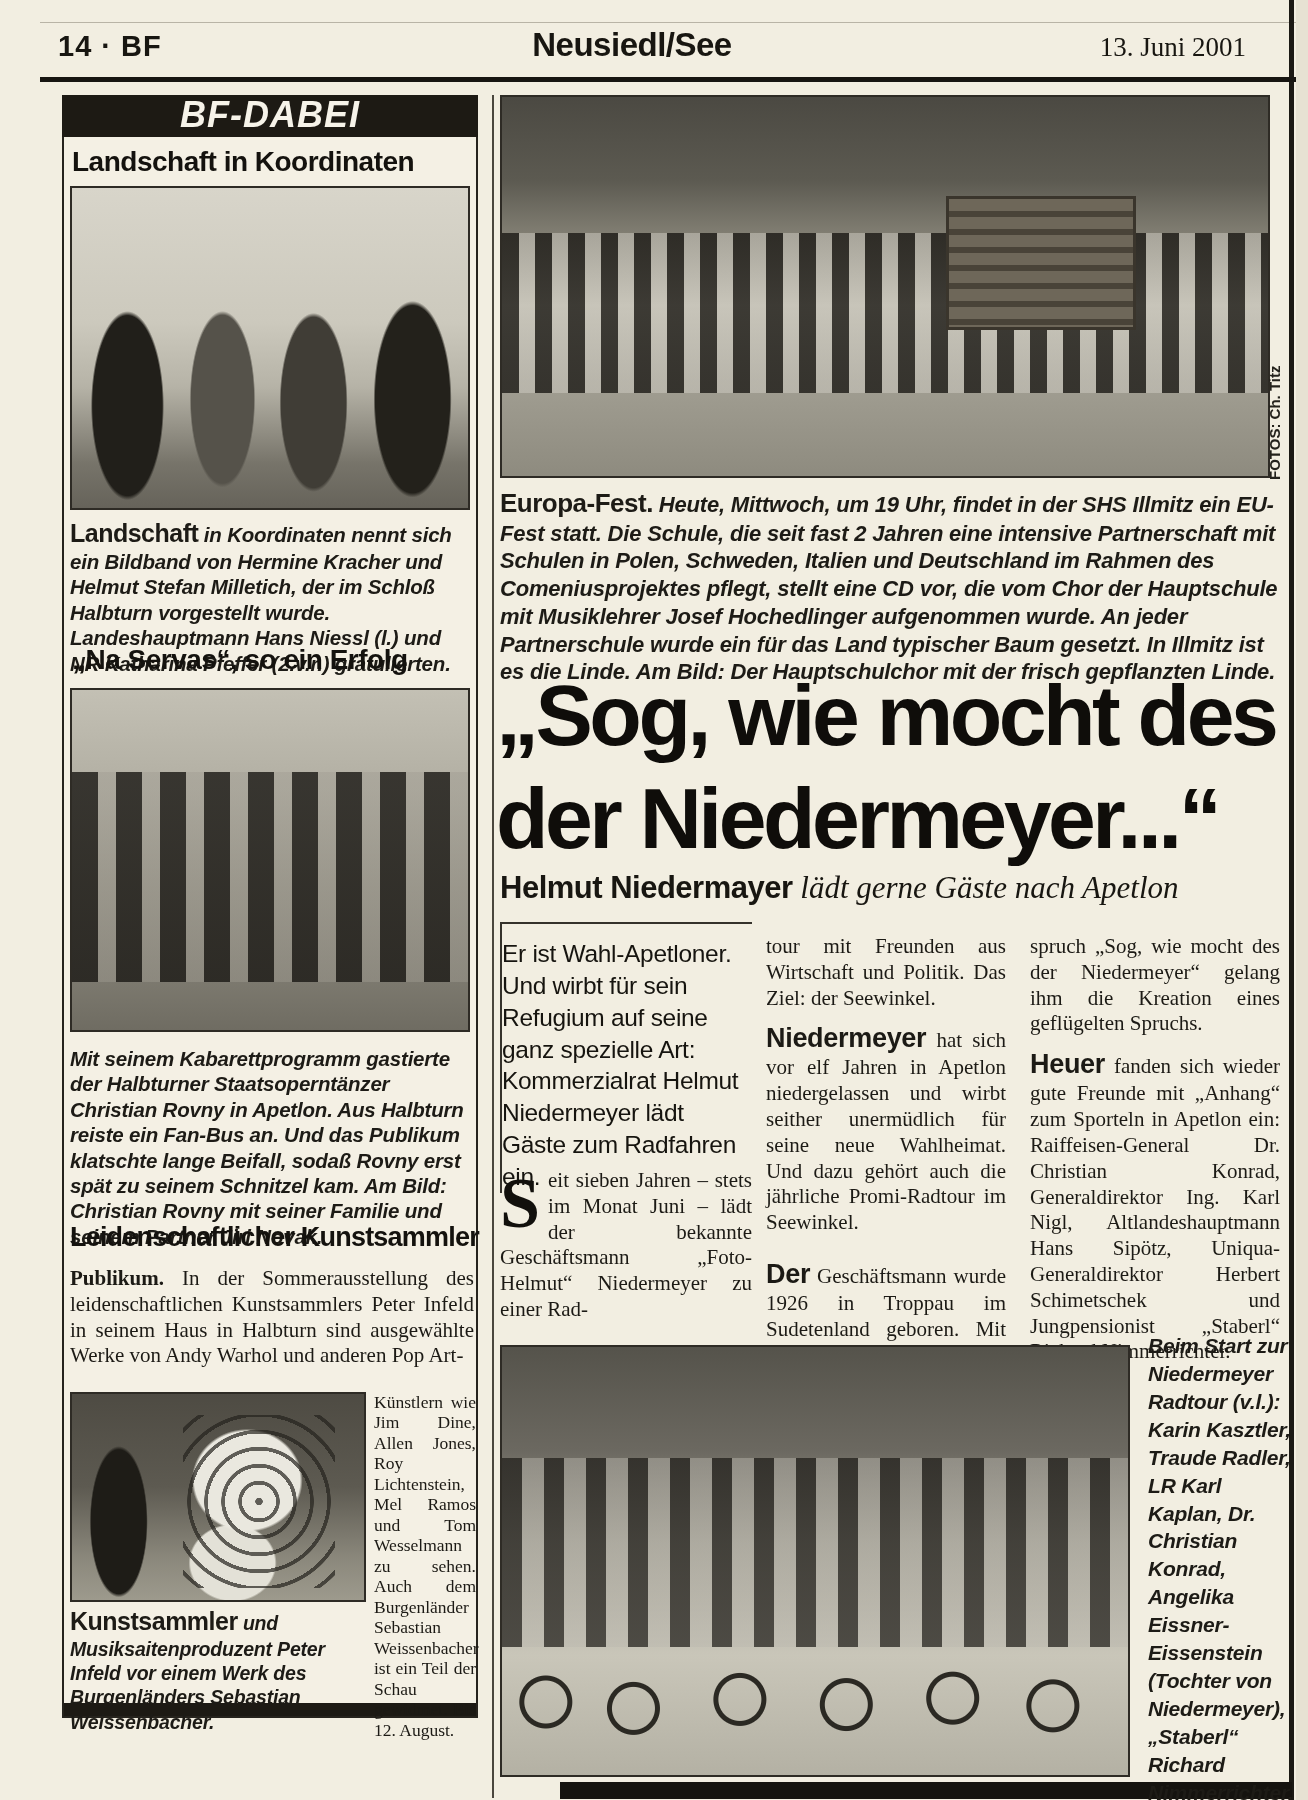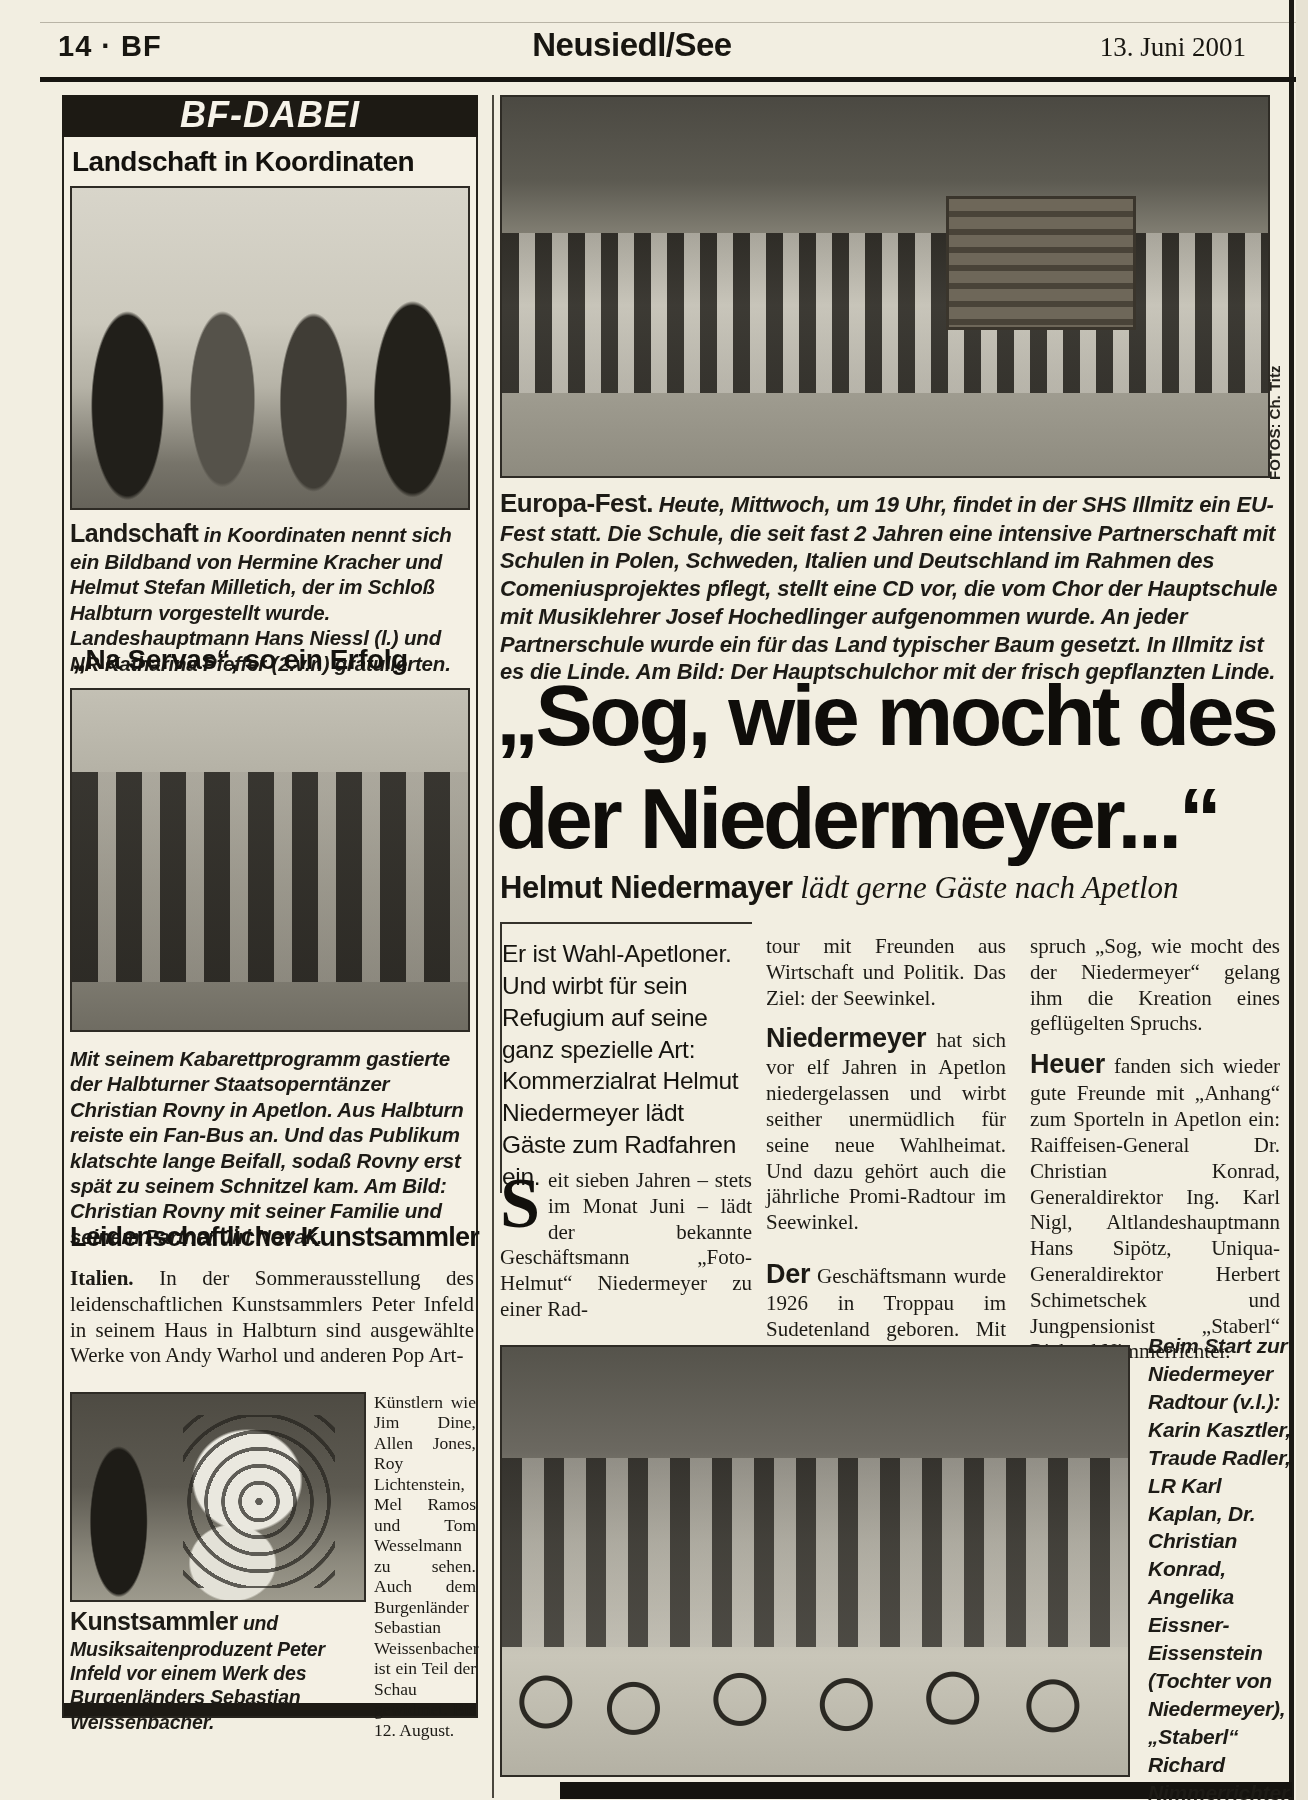--- a/index.html
+++ b/index.html
@@ -126,21 +126,21 @@
 <div class="abs photo ph1"></div>
 <div class="abs caption cap1"><span class="cap-lead">Landschaft</span><span> in Koordinaten nennt sich ein Bildband von Hermine Kracher und Helmut Stefan Milletich, der im Schloß Halbturn vorgestellt wurde. Landeshauptmann Hans Niessl (l.) und NR Katharina Pfeffer (2.v.r.) gratulierten.</span></div>
 
 <div class="abs headline hl2">„Na Servas“, so ein Erfolg</div>
 <div class="abs photo ph2">
     <div class="band"></div>
   </div>
 <div class="abs caption cap2">Mit seinem Kabarettprogramm gastierte der Halbturner Staatsoperntänzer Christian Rovny in Apetlon. Aus Halbturn reiste ein Fan-Bus an. Und das Publikum klatschte lange Beifall, sodaß Rovny erst spät zu seinem Schnitzel kam. Am Bild: Christian Rovny mit seiner Familie und seinem Partner Jiri Novak.</div>
 
 <div class="abs headline hl3">Leidenschaftlicher Kunstsammler</div>
-<div class="abs serif body1"><span class="lead-serif">Italien.</span><span> In der Sommerausstellung des leidenschaftlichen Kunstsammlers Peter Infeld in seinem Haus in Halbturn sind ausgewählte Werke von Andy Warhol und anderen Pop Art-</span></div>
+<div class="abs serif body1"><span class="lead-serif">Publikum.</span><span> In der Sommerausstellung des leidenschaftlichen Kunstsammlers Peter Infeld in seinem Haus in Halbturn sind ausgewählte Werke von Andy Warhol und anderen Pop Art-</span></div>
 <div class="abs photo ph3">
     <div class="dots"></div>
   </div>
 <div class="abs serif narrowcol">Künstlern wie Jim Dine, Allen Jones, Roy Lichtenstein, Mel Ramos und Tom Wesselmann zu sehen. Auch dem Burgenländer Sebastian Weissenbacher ist ein Teil der Schau gewidmet. Bis 12. August.</div>
 <div class="abs caption cap3"><span class="cap-lead">Kunstsammler</span><span> und Musiksaitenproduzent Peter Infeld vor einem Werk des Burgenländers Sebastian Weissenbacher.</span></div>
 
 <div class="abs photo ph4">
   <div class="band"></div>
   <div class="struct"></div>
 </div>

